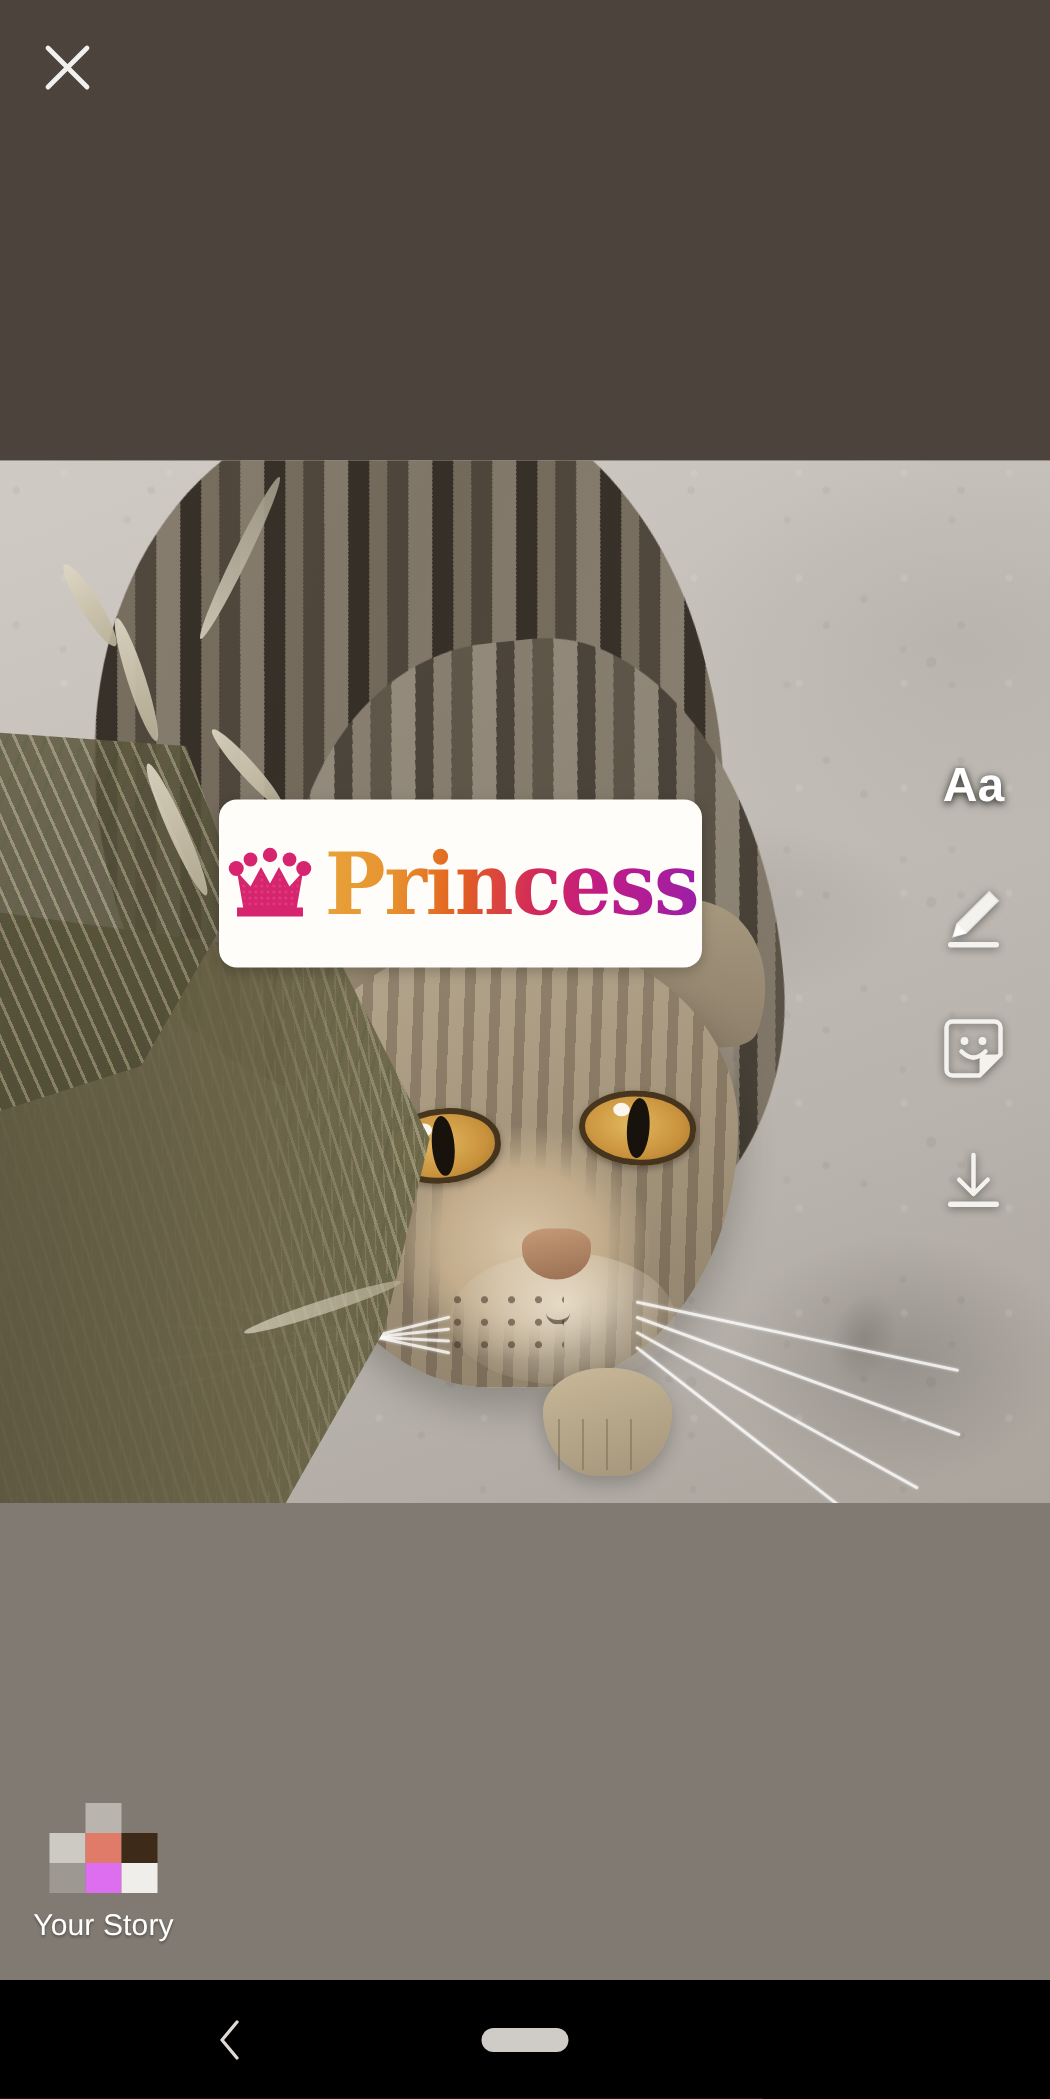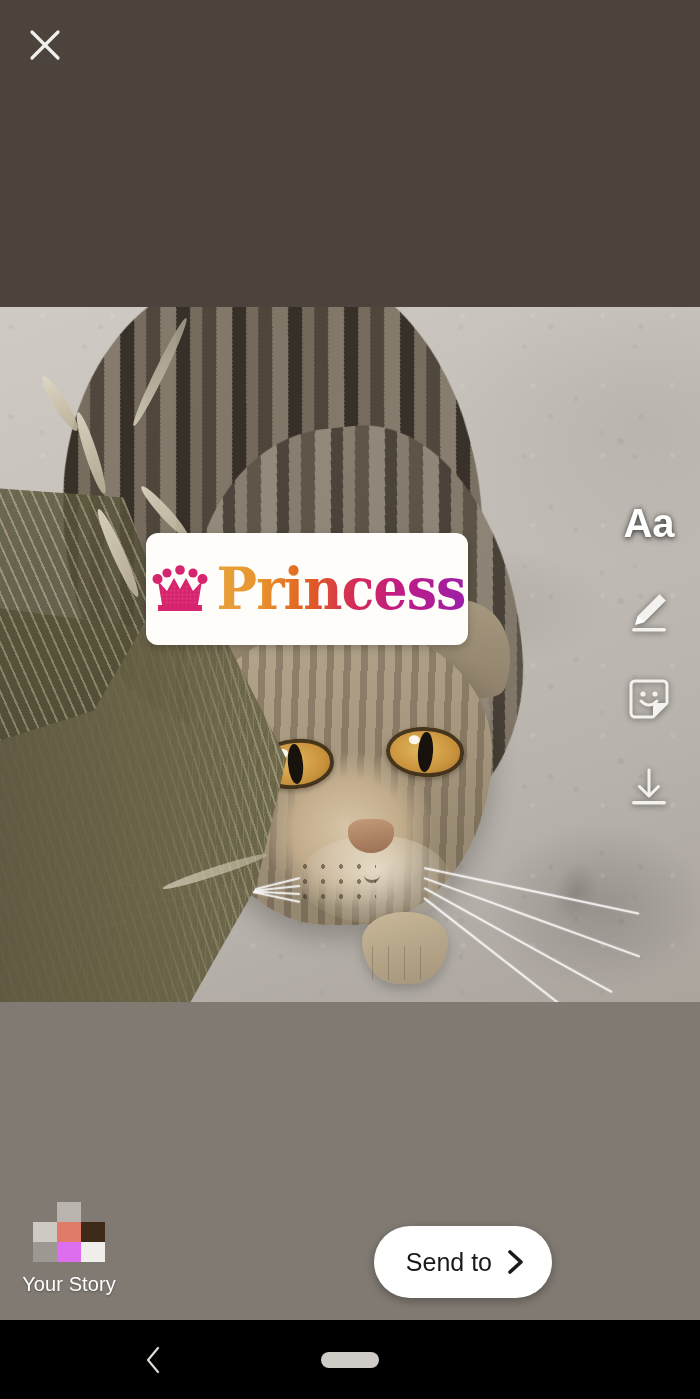--- a/index.html
+++ b/index.html
@@ -218,21 +218,21 @@
     display:flex; flex-direction:column; align-items:center;
     gap:26px;
   }
   .tool {
     width:62px; height:62px;
     display:flex; align-items:center; justify-content:center;
     cursor:pointer;
     filter:drop-shadow(0 1px 3px rgba(0,0,0,.45));
   }
   .tool-aa {
-    color:#fff; font-size:40px; font-weight:bold; line-height:1;
+    color:#fff; font-size:32px; font-weight:bold; line-height:1;
     text-shadow:0 1px 4px rgba(0,0,0,.45);
     font-family:"Liberation Sans", sans-serif;
   }
 
   
   #bottom-bar {
     position:absolute; left:0; top:1002px; width:576px; height:318px;
   }
   .audience {
     position:absolute; bottom:24px;
@@ -403,26 +403,20 @@
         <i style="left:24px; top:20px; width:24px; height:20px; background:#e07b6a;"></i>
         <i style="left:48px; top:20px; width:24px; height:20px; background:#3d2a18;"></i>
         <i style="left:0px;  top:40px; width:24px; height:20px; background:#9d9892;"></i>
         <i style="left:24px; top:40px; width:24px; height:20px; background:#dd6ef0;"></i>
         <i style="left:48px; top:40px; width:24px; height:20px; background:#efeeea;"></i>
       </div>
       <span class="aud-label">Your Story</span>
     </div>
 
 
-    <button id="send-to">
-      <span class="send-label">Send to</span>
-      <svg width="20" height="26" viewBox="0 0 20 26">
-        <path d="M4 3 L15 13 L4 23" fill="none" stroke="#1a1a1a" stroke-width="3.6" stroke-linecap="round" stroke-linejoin="round"></path>
-      </svg>
-    </button>
   </div>
 
   <div id="nav-bar">
     <div id="nav-back">
       <svg width="26" height="32" viewBox="0 0 26 32">
         <path d="M17 4 L7 16 L17 28" fill="none" stroke="#ded9d2" stroke-width="2.2" stroke-linecap="round" stroke-linejoin="round"></path>
       </svg>
     </div>
     <div id="nav-home"></div>
   </div>

